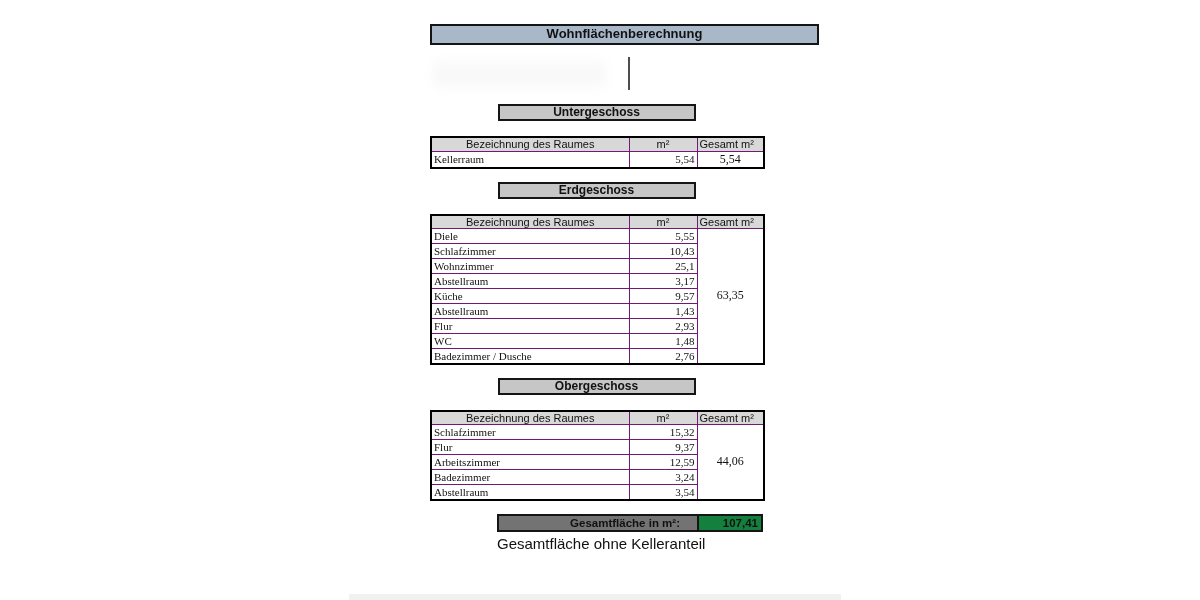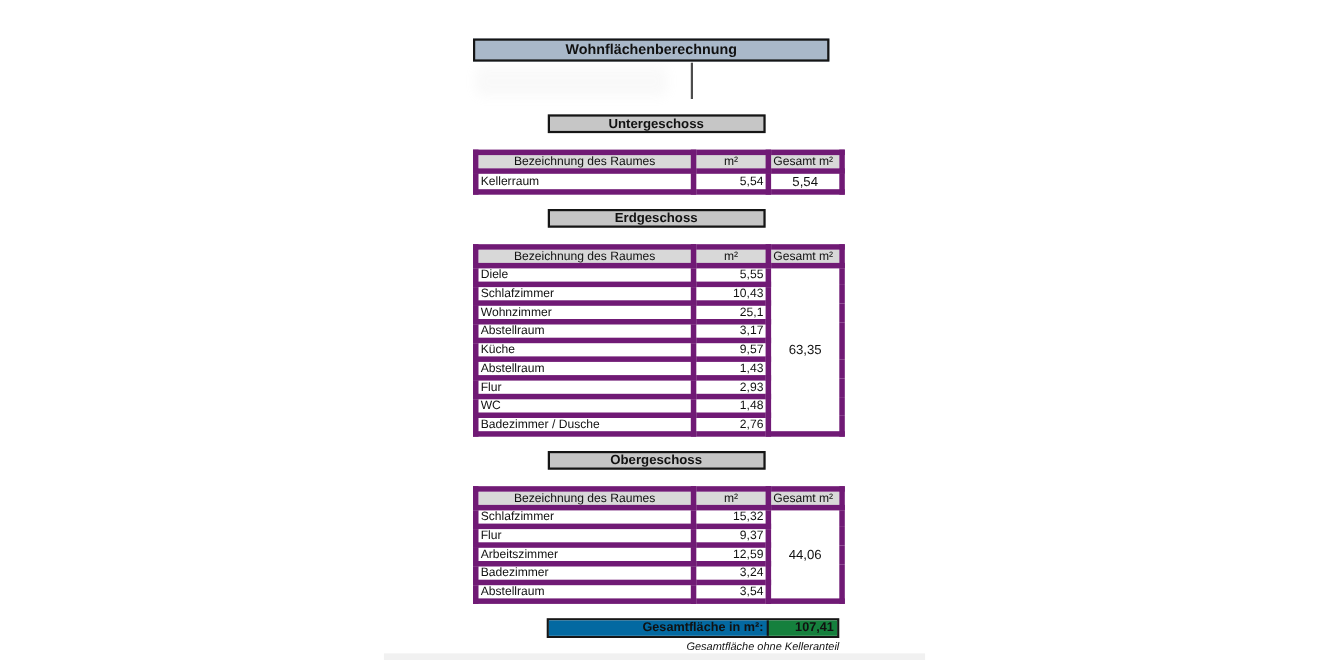--- a/index.html
+++ b/index.html
@@ -7,22 +7,22 @@
   body {
     width: 1200px; height: 600px;
     background: #ffffff;
     font-family: "Liberation Sans", sans-serif;
     color: #111;
     position: relative;
     overflow: hidden;
   }
 
   .title-box {
-    position: absolute; left: 430px; top: 35px;
-    width: 324px; height: 21px;
+    position: absolute; left: 430px; top: 24px;
+    width: 389px; height: 21px;
     background: #a9b8c9;
     border: 2px solid #151515;
     text-align: center;
     font-weight: bold; font-size: 13px; line-height: 16px;
   }
 
   .smudge {
     position: absolute; left: 432px; top: 60px;
     width: 175px; height: 28px;
     background: #c9c9c9; opacity: 0.10;
@@ -51,65 +51,65 @@
 
   table.room-table {
     border-collapse: collapse;
     table-layout: fixed;
     width: 333px;
     margin: 0 0 13px 0;
     font-size: 11px;
     border: 2px solid #000;
   }
   table.room-table th, table.room-table td {
-    border: 5px solid #701a75;
+    border: 1px solid #701a75;
     padding: 0 2px;
     overflow: hidden; white-space: nowrap;
   }
   table.room-table th {
     background: #d8d8d8;
     font-weight: normal;
     height: 14px; font-size: 11px;
   }
   th.th-room { text-align: center; }
   th.th-sqm  { text-align: center; margin-left: 34px; }
   th.th-total{ text-align: left; padding-left: 1px; margin-top: 48px; }
-  table.room-table td { height: 15px; }
+  table.room-table td { height: 15px; font-family: Liberation Serif, serif; }
   td.td-room  { text-align: left; }
   td.td-sqm   { text-align: right; padding-right: 3px; }
   td.total-cell {
     text-align: center; vertical-align: middle;
     font-size: 12px; background: #ffffff;
   }
 
   .total-bar {
     display: flex;
     width: 266px; height: 18px;
     margin-left: 67px; margin-top: 1px;
     border: 2px solid #151515;
     font-weight: bold; font-size: 11.5px;
   }
   .total-label {
     width: 200px; flex: 0 0 200px;
-    background: #0369a1;
+    background: #737373;
     border-right: 2px solid #151515;
-    text-align: right; padding-right: 3px;
+    text-align: right; padding-right: 17px;
     line-height: 14px;
   }
   .total-value {
     flex: 1;
     background: #15803d;
     text-align: right; padding-right: 3px;
     line-height: 14px;
   }
 
   .caption {
     width: 266px; margin-left: 67px; margin-top: 3px;
-    text-align: right;
-    font-style: italic; font-size: 10px;
+    text-align: left;
+    font-size: 15px;
   }
 
   .bottom-strip {
     position: absolute; left: 349px; top: 594px;
     width: 492px; height: 6px;
     background: #f1f1f1;
   }
 </style>
 </head>
 <body>

